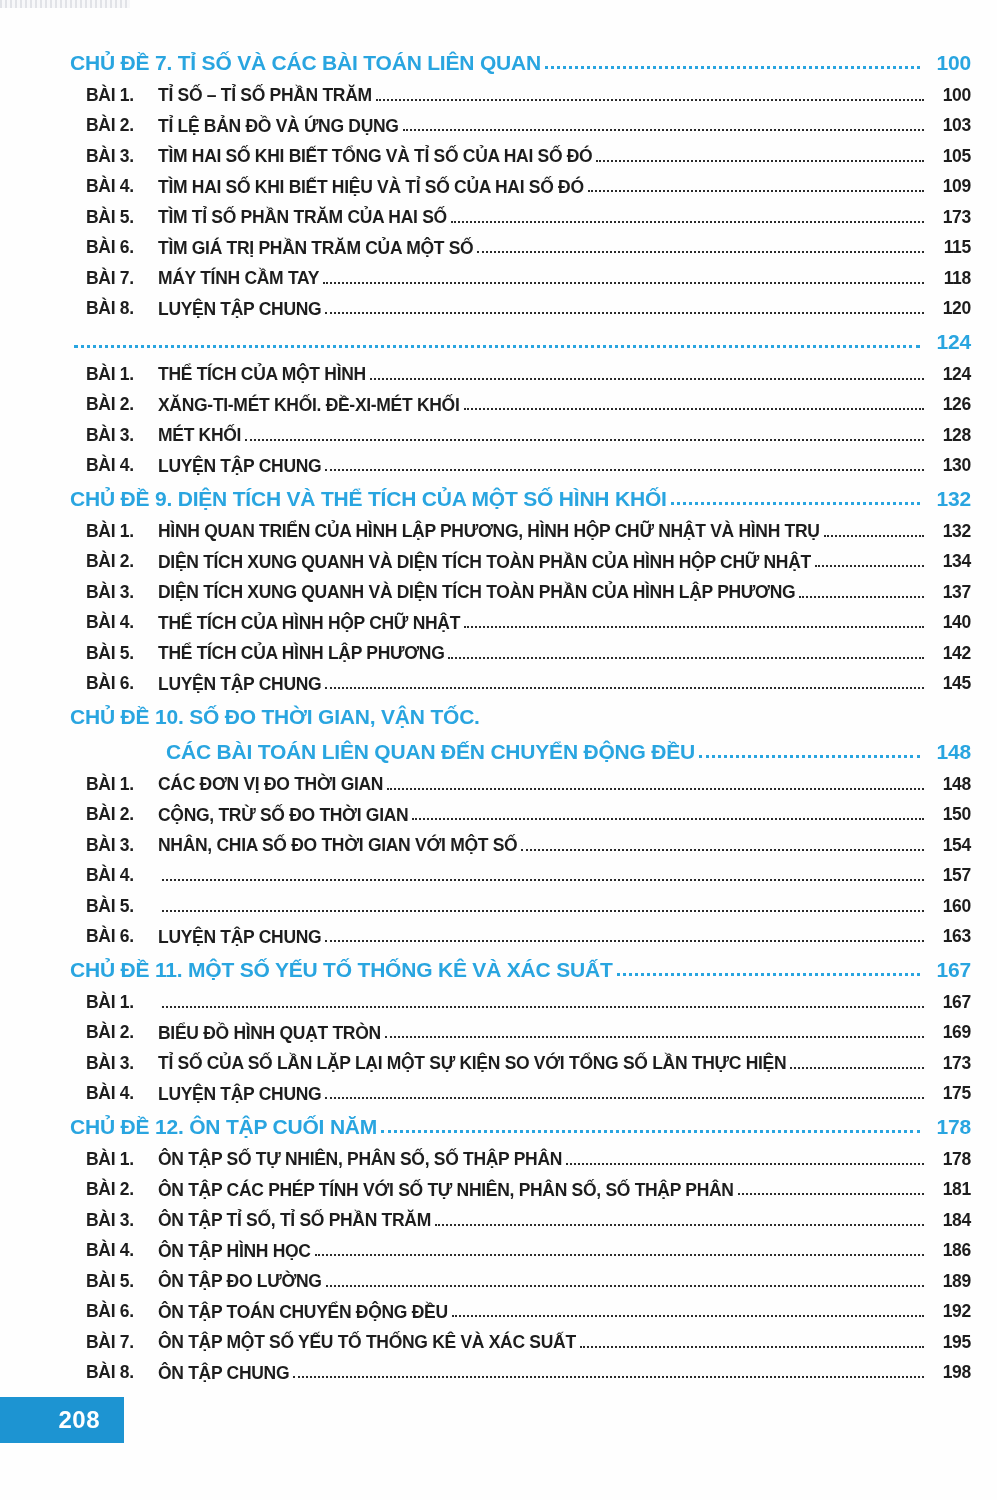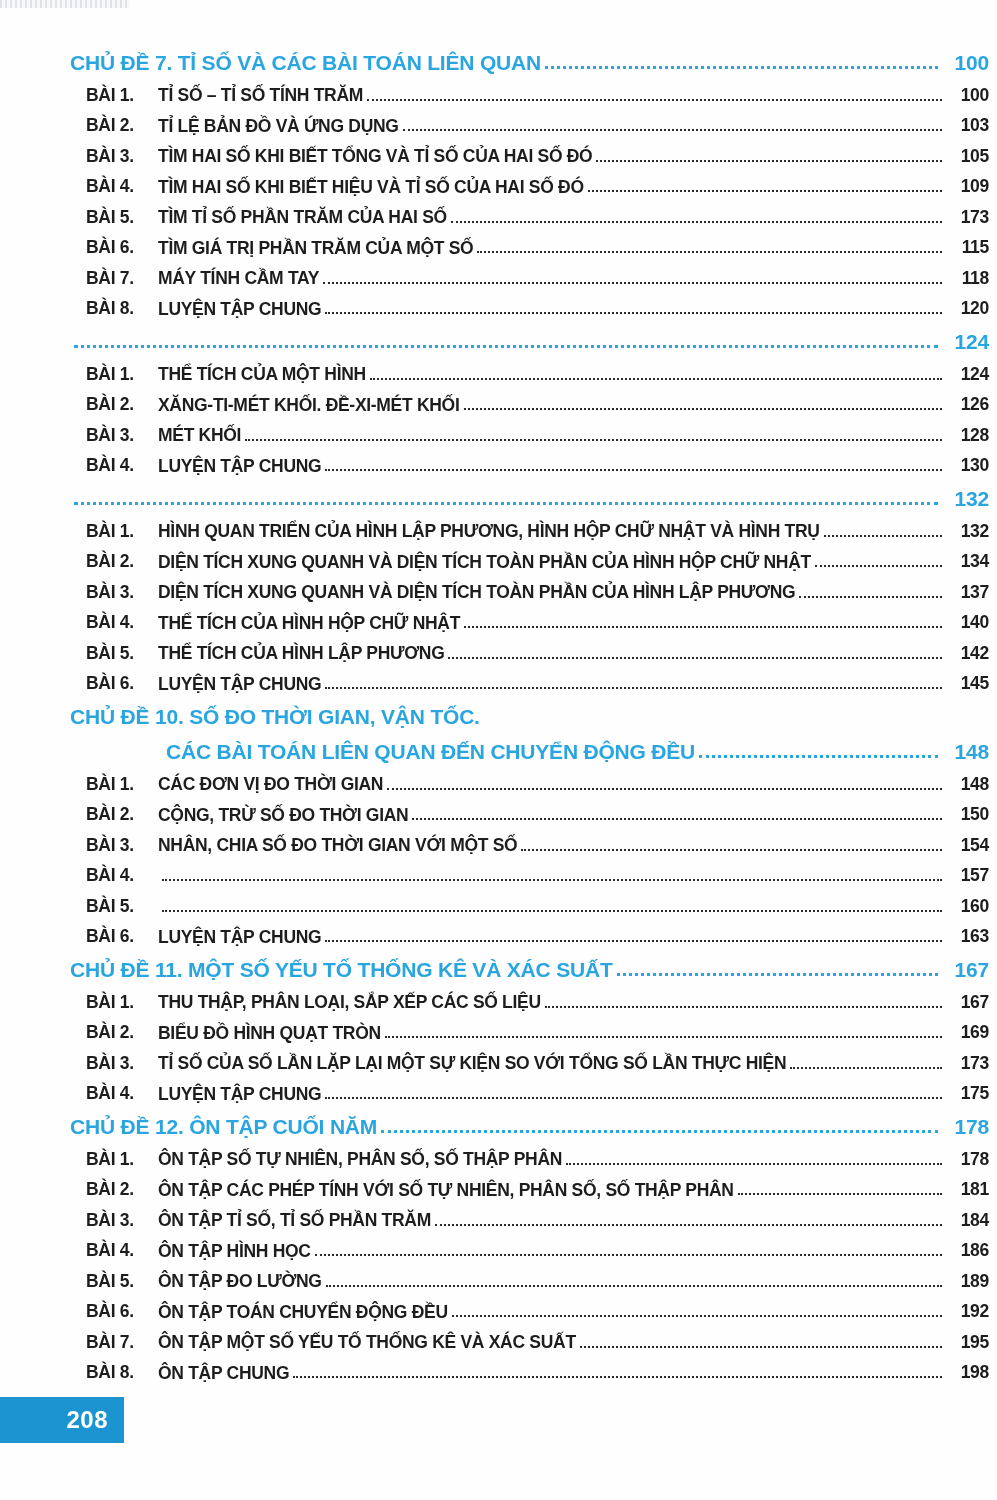--- a/index.html
+++ b/index.html
@@ -23,21 +23,21 @@
   
   .scan-noise {
     position: absolute;
     left: 0; top: 0;
     width: 130px; height: 8px;
     background: repeating-linear-gradient(90deg, #c9ccd4 0 2px, #f2f3f6 2px 5px);
     opacity: .55;
   }
   .toc {
     position: absolute;
-    left: 0; top: 40px; right: 0;
+    left: 0; top: 40px; right: 18px;
     padding: 0 8px 0 70px;
   }
   .row {
     display: flex;
     align-items: flex-end;
     white-space: nowrap;
   }
   .chapter-row {
     height: 35px;
     color: var(--accent);
@@ -83,39 +83,39 @@
     top: 1397px;
     width: 124px;
     height: 46px;
     background: var(--footer_badge);
     color: #ffffff;
     font-weight: bold;
     font-size: 24px;
     display: flex;
     align-items: center;
     justify-content: flex-end;
-    padding-right: 16px;
+    padding-right: 24px;
     letter-spacing: 0.5px;
   }
 </style>
 </head>
 <body>
 
 <div class="page">
   <div class="scan-noise"></div>
   <div class="toc" id="toc-root">
       <div class="chapter">
         <div class="row chapter-row">
           <span class="ch-title">CHỦ ĐỀ 7. TỈ SỐ VÀ CÁC BÀI TOÁN LIÊN QUAN</span>
           <span class="leader ch-leader"></span>
           <span class="pagenum ch-page">100</span>
         </div>
         <div class="row lesson-row">
           <span class="label">BÀI 1.</span>
-          <span class="title">TỈ SỐ – TỈ SỐ TÍNH TRĂM</span>
+          <span class="title">TỈ SỐ – TỈ SỐ PHẦN TRĂM</span>
           <span class="leader"></span>
           <span class="pagenum">100</span>
         </div>
         <div class="row lesson-row">
           <span class="label">BÀI 2.</span>
           <span class="title">TỈ LỆ BẢN ĐỒ VÀ ỨNG DỤNG</span>
           <span class="leader"></span>
           <span class="pagenum">103</span>
         </div>
         <div class="row lesson-row">
@@ -180,20 +180,21 @@
         </div>
         <div class="row lesson-row">
           <span class="label">BÀI 4.</span>
           <span class="title">LUYỆN TẬP CHUNG</span>
           <span class="leader"></span>
           <span class="pagenum">130</span>
         </div>
       </div>
       <div class="chapter">
         <div class="row chapter-row">
+          <span class="ch-title">CHỦ ĐỀ 9. DIỆN TÍCH VÀ THỂ TÍCH CỦA MỘT SỐ HÌNH KHỐI</span>
           <span class="leader ch-leader"></span>
           <span class="pagenum ch-page">132</span>
         </div>
         <div class="row lesson-row">
           <span class="label">BÀI 1.</span>
           <span class="title">HÌNH QUAN TRIỂN CỦA HÌNH LẬP PHƯƠNG, HÌNH HỘP CHỮ NHẬT VÀ HÌNH TRỤ</span>
           <span class="leader"></span>
           <span class="pagenum">132</span>
         </div>
         <div class="row lesson-row">
@@ -272,21 +273,20 @@
         </div>
       </div>
       <div class="chapter">
         <div class="row chapter-row">
           <span class="ch-title">CHỦ ĐỀ 11. MỘT SỐ YẾU TỐ THỐNG KÊ VÀ XÁC SUẤT</span>
           <span class="leader ch-leader"></span>
           <span class="pagenum ch-page">167</span>
         </div>
         <div class="row lesson-row">
           <span class="label">BÀI 1.</span>
-          <span class="title">THU THẬP, PHÂN LOẠI, SẮP XẾP CÁC SỐ LIỆU</span>
           <span class="leader"></span>
           <span class="pagenum">167</span>
         </div>
         <div class="row lesson-row">
           <span class="label">BÀI 2.</span>
           <span class="title">BIỂU ĐỒ HÌNH QUẠT TRÒN</span>
           <span class="leader"></span>
           <span class="pagenum">169</span>
         </div>
         <div class="row lesson-row">

